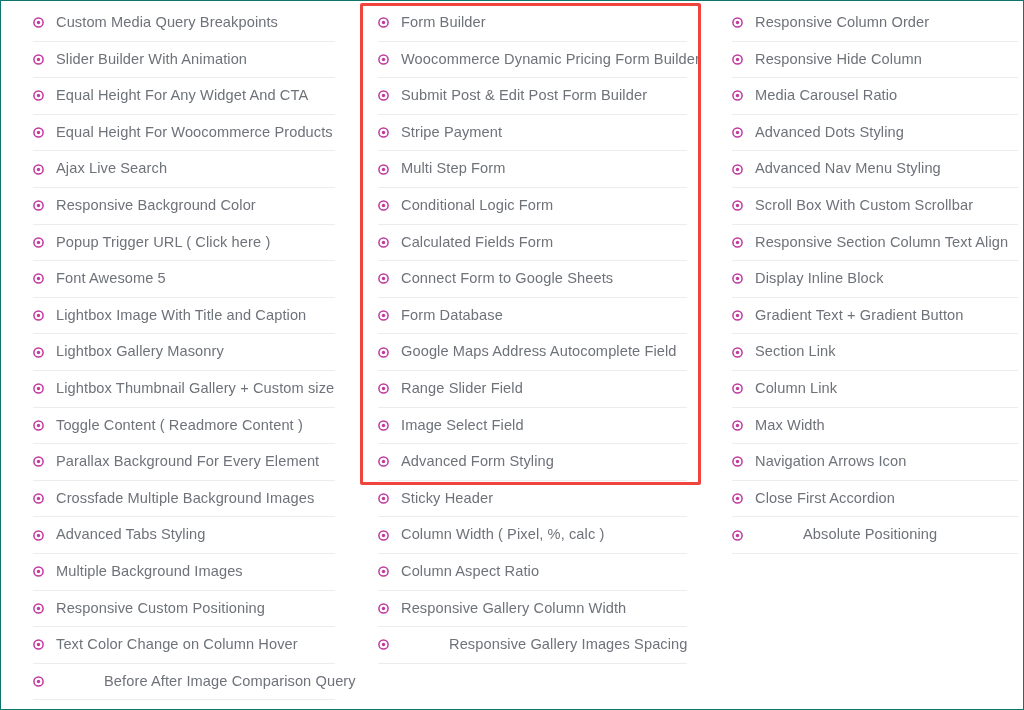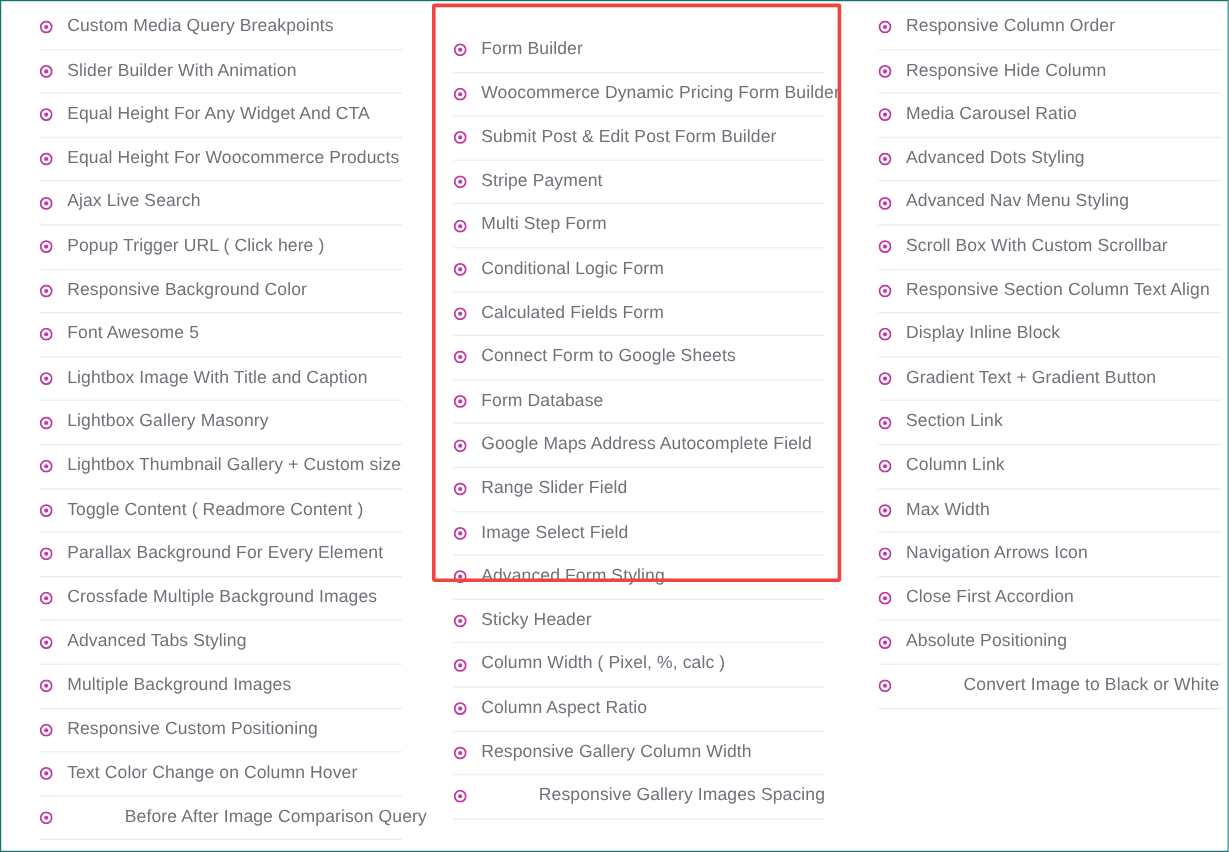--- a/index.html
+++ b/index.html
@@ -34,21 +34,21 @@
     flex-direction: row;
     align-items: flex-start;
   }
 
   .column {
     flex: 0 0 auto;
     padding-top: 4px;
   }
 
   .column-1 { width: 356px; padding-left: 32px; padding-right: 22px; }
-  .column-2 { width: 354px; padding-left: 21px; padding-right: 24px; margin-top: 19px; }
+  .column-2 { width: 354px; padding-left: 21px; padding-right: 24px; }
   .column-3 { width: 312px; padding-left: 21px; padding-right: 5px; text-align: center; }
 
   .feature-row {
     display: flex;
     flex-direction: row;
     align-items: center;
     height: 36.6px;
     border-bottom: 1px solid #ececed;
     white-space: nowrap;
   }
@@ -144,30 +144,30 @@
           </span>
           <span class="feature-label">Ajax Live Search</span>
         </div>
         <div class="feature-row">
           <span class="bullet-icon">
             <svg width="11" height="11" viewBox="0 0 11 11" xmlns="http://www.w3.org/2000/svg">
               <circle cx="5.5" cy="5.5" r="4.6" fill="none" stroke="#c0399f" stroke-width="1.5"></circle>
               <circle cx="5.5" cy="5.5" r="1.7" fill="#c0399f"></circle>
             </svg>
           </span>
+          <span class="feature-label">Responsive Background Color</span>
+        </div>
+        <div class="feature-row">
+          <span class="bullet-icon">
+            <svg width="11" height="11" viewBox="0 0 11 11" xmlns="http://www.w3.org/2000/svg">
+              <circle cx="5.5" cy="5.5" r="4.6" fill="none" stroke="#c0399f" stroke-width="1.5"></circle>
+              <circle cx="5.5" cy="5.5" r="1.7" fill="#c0399f"></circle>
+            </svg>
+          </span>
           <span class="feature-label">Popup Trigger URL ( Click here )</span>
-        </div>
-        <div class="feature-row">
-          <span class="bullet-icon">
-            <svg width="11" height="11" viewBox="0 0 11 11" xmlns="http://www.w3.org/2000/svg">
-              <circle cx="5.5" cy="5.5" r="4.6" fill="none" stroke="#c0399f" stroke-width="1.5"></circle>
-              <circle cx="5.5" cy="5.5" r="1.7" fill="#c0399f"></circle>
-            </svg>
-          </span>
-          <span class="feature-label">Responsive Background Color</span>
         </div>
         <div class="feature-row">
           <span class="bullet-icon">
             <svg width="11" height="11" viewBox="0 0 11 11" xmlns="http://www.w3.org/2000/svg">
               <circle cx="5.5" cy="5.5" r="4.6" fill="none" stroke="#c0399f" stroke-width="1.5"></circle>
               <circle cx="5.5" cy="5.5" r="1.7" fill="#c0399f"></circle>
             </svg>
           </span>
           <span class="feature-label">Font Awesome 5</span>
         </div>
@@ -564,28 +564,19 @@
         </div>
         <div class="feature-row">
           <span class="bullet-icon">
             <svg width="11" height="11" viewBox="0 0 11 11" xmlns="http://www.w3.org/2000/svg">
               <circle cx="5.5" cy="5.5" r="4.6" fill="none" stroke="#c0399f" stroke-width="1.5"></circle>
               <circle cx="5.5" cy="5.5" r="1.7" fill="#c0399f"></circle>
             </svg>
           </span>
           <span class="feature-label">Absolute Positioning</span>
         </div>
-        <div class="feature-row">
-          <span class="bullet-icon">
-            <svg width="11" height="11" viewBox="0 0 11 11" xmlns="http://www.w3.org/2000/svg">
-              <circle cx="5.5" cy="5.5" r="4.6" fill="none" stroke="#c0399f" stroke-width="1.5"></circle>
-              <circle cx="5.5" cy="5.5" r="1.7" fill="#c0399f"></circle>
-            </svg>
-          </span>
-          <span class="feature-label">Convert Image to Black or White</span>
-        </div>
       </div>
 
   </div>
 
   <div class="highlight-box" style="border-color: rgb(240, 69, 63);"></div>
 
 </div>
 
 </body></html>

